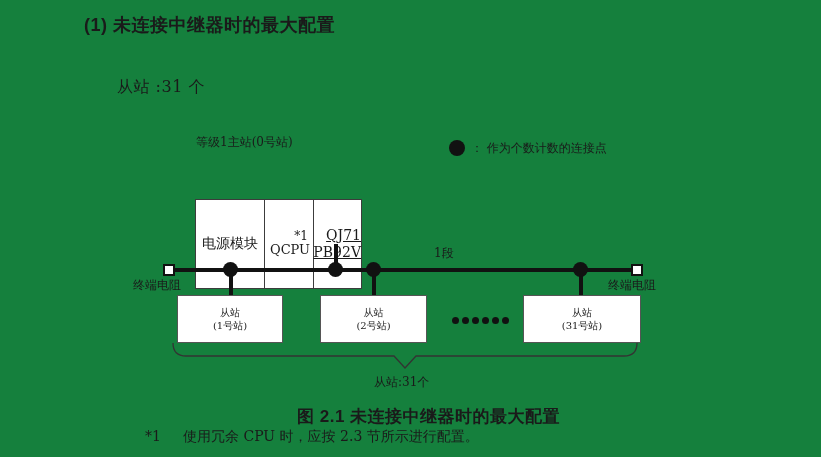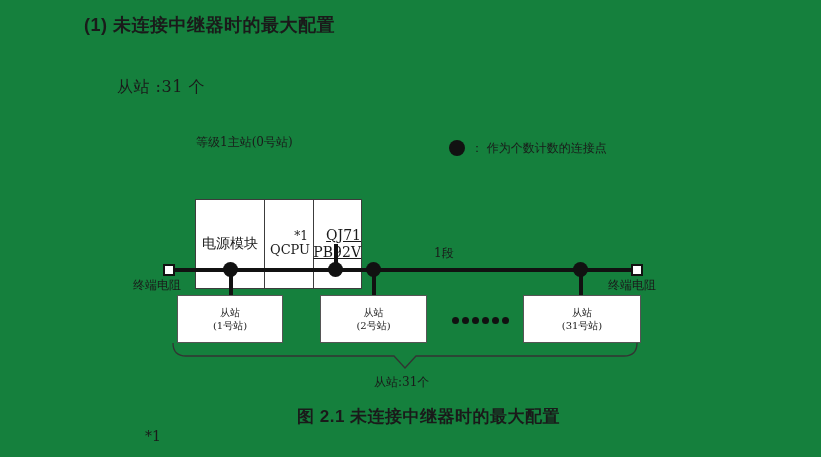--- a/index.html
+++ b/index.html
@@ -114,14 +114,15 @@
   </div>
 
   <svg class="abs" style="left:170px;top:343px;" width="470" height="30" viewBox="0 0 470 30">
     <path d="M 3 0 Q 3 13 16 13 L 224 13 L 235 25 L 246 13 L 454 13 Q 467 13 467 0" fill="none" stroke="#333" stroke-width="1.3"></path>
   </svg>
   <div class="abs dlabel" style="left:374px;top:374px;">从站:31个</div>
 
   <div class="abs caption" style="left:297px;top:399px;">图 2.1 未连接中继器时的最大配置</div>
 
   <div class="abs footnote" style="left:145px;top:428px;">*1</div>
+  <div class="abs footnote" style="left:183px;top:428px;">使用冗余 CPU 时，应按 2.3 节所示进行配置。</div>
 
 </div>
 
 </body></html>

